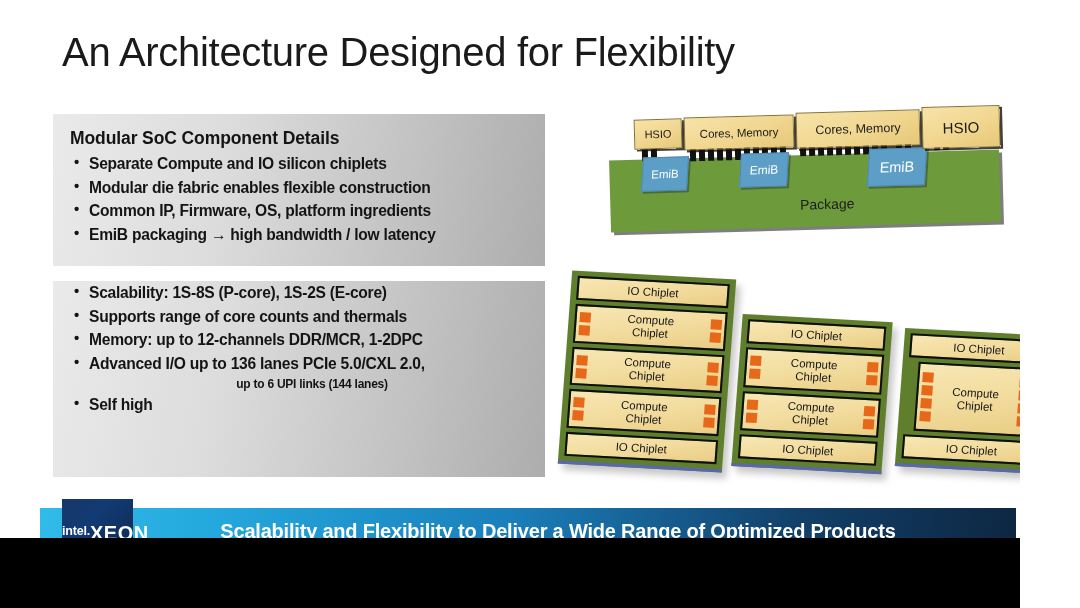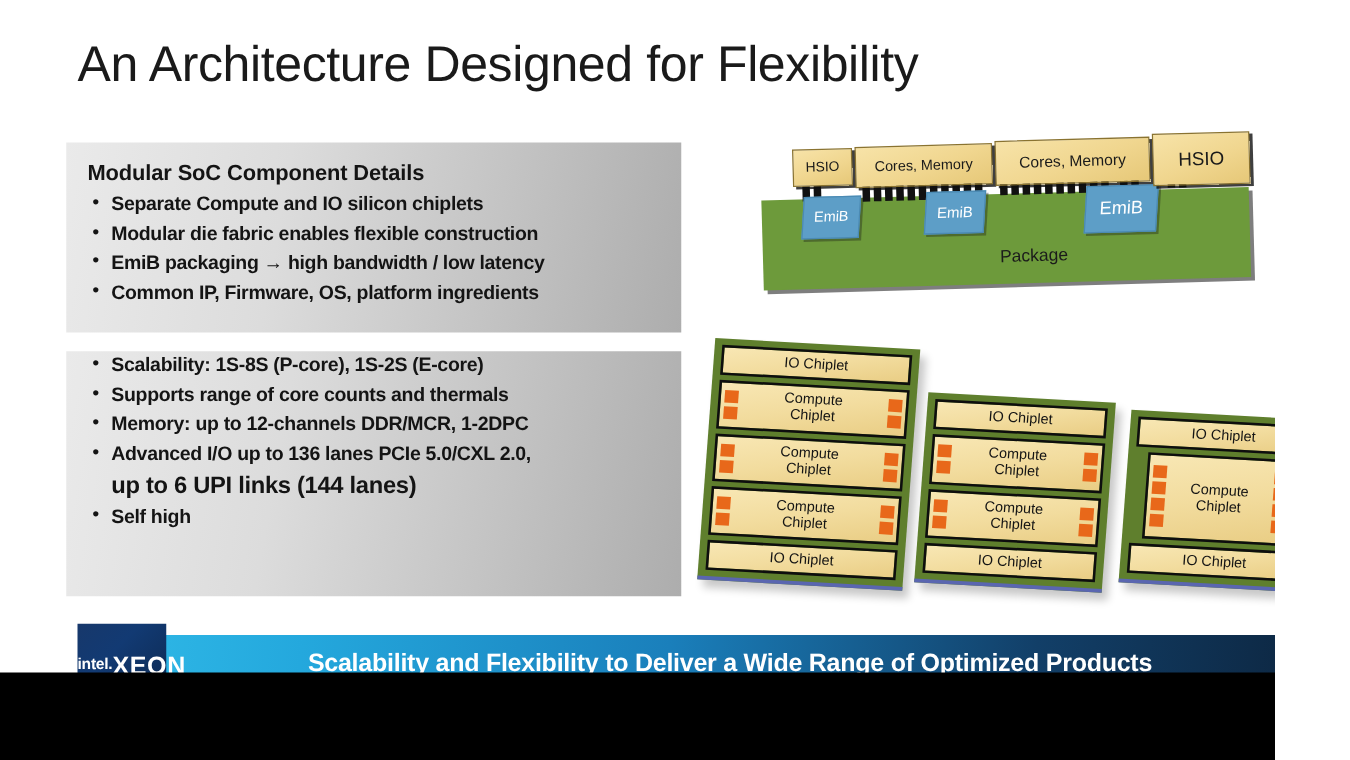--- a/index.html
+++ b/index.html
@@ -52,25 +52,26 @@
     padding-left: 16px;
     letter-spacing: -0.25px;
   }
   .bullets li::before {
     content: "•";
     position: absolute;
     left: 1px; top: -1px;
     font-size: 15px;
   }
   .sub-line {
-    font-size: 19px;
+    font-size: 12px;
     font-weight: bold;
     color: #141414;
     line-height: 1.4;
     letter-spacing: -0.25px;
+    text-align: center;
   }
 
   
   #pkg-diagram {
     position: absolute;
     left: 600px; top: 100px;
     width: 420px; height: 155px;
   }
   #pkg-slab {
     position: absolute;
@@ -154,21 +155,21 @@
   .chiplet.big { flex: 1 1 auto; margin: 0 10px; }
 
   .conn { position: absolute; display: flex; flex-direction: column; gap: 3px; }
   .conn.left  { left: 3px; }
   .conn.right { right: 3px; }
   .conn i { display: block; width: 11px; height: 10px; background: #e8681a; }
 
   
   #banner {
     position: absolute;
-    left: 66px; top: 508px;
+    left: 40px; top: 508px;
     width: 976px; height: 46px;
     background: linear-gradient(95deg, #31bbe8 0%, #24a8dd 18%, #1a7fbb 48%, #123f68 78%, #0d2742 100%);
     display: flex; align-items: center;
   }
   #banner-text {
     width: 100%;
     text-align: center;
     color: #ffffff;
     font-size: 20px;
     font-weight: bold;
@@ -201,22 +202,22 @@
 
 <div id="slide">
 
   <div id="title">An Architecture Designed for Flexibility</div>
 
   <div id="box-soc" class="gray-box">
     <div class="box-title">Modular SoC Component Details</div>
     <ul class="bullets">
       <li>Separate Compute and IO silicon chiplets</li>
       <li>Modular die fabric enables flexible construction</li>
+      <li>Common IP, Firmware, OS, platform ingredients</li>
       <li>EmiB packaging → high bandwidth / low latency</li>
-      <li>Common IP, Firmware, OS, platform ingredients</li>
     </ul>
   </div>
 
   <div id="box-plat" class="gray-box">
     <ul class="bullets">
       <li>Scalability: 1S-8S (P-core), 1S-2S (E-core)</li>
       <li>Supports range of core counts and thermals</li>
       <li>Memory: up to 12-channels DDR/MCR, 1-2DPC</li>
       <li>
         <span>Advanced I/O up to 136 lanes PCIe 5.0/CXL 2.0,</span>

